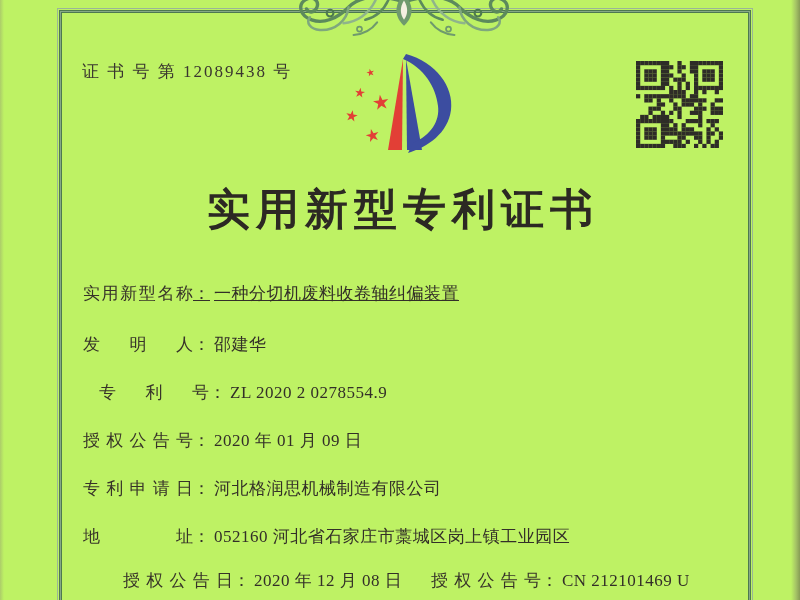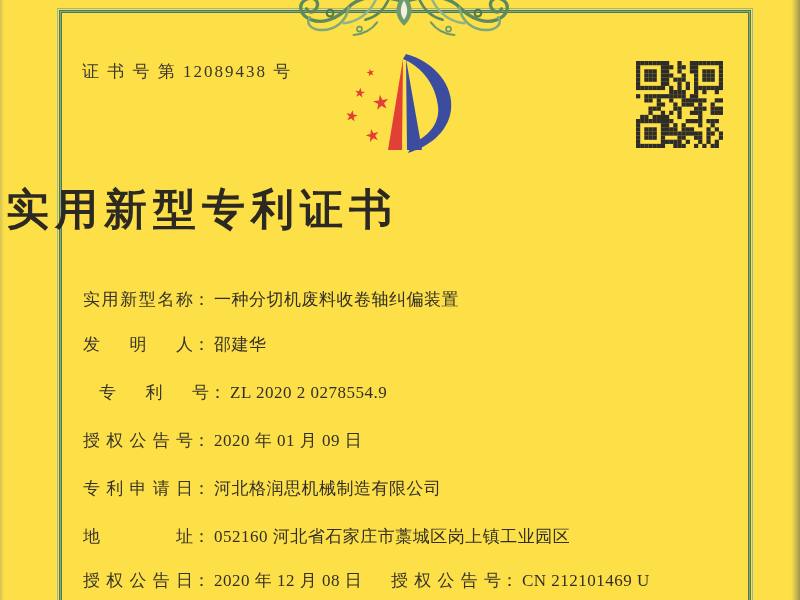--- a/index.html
+++ b/index.html
@@ -3,21 +3,21 @@
 <meta charset="utf-8">
 <style>
   * { margin:0; padding:0; box-sizing:border-box; }
   html,body { width:800px; height:600px; }
   body{
     font-family:"Liberation Serif","DejaVu Serif",serif;
     background:#e8e4d6;
   }
   .page{
     position:relative; width:800px; height:600px; overflow:hidden;
-    background:#fde047; color:#34302a;
+    background:#bef264; color:#34302a;
   }
   
   .edge-left{ position:absolute; left:0; top:0; bottom:0; width:4px;
     background:linear-gradient(to right, rgba(140,135,115,.35), rgba(140,135,115,0)); }
   .edge-right{ position:absolute; right:0; top:0; bottom:0; width:9px;
     background:linear-gradient(to right, rgba(0,0,0,0), rgba(125,120,105,.38) 55%, rgba(88,84,72,.55)); }
 
   
   .frame{ position:absolute; left:57px; right:47px; top:8px; bottom:-18px;
     border:1px solid #9ab697; }
@@ -34,29 +34,29 @@
   .logo svg{ position:absolute; inset:0; }
   .star{ position:absolute; color:#e23f36; line-height:1; }
   .star:nth-of-type(1){ left:28px; top:18px; font-size:10px; transform:rotate(-12deg); }
   .star:nth-of-type(2){ left:16px; top:36px; font-size:13px; transform:rotate(8deg); }
   .star:nth-of-type(3){ left:34px; top:42px; font-size:20px; transform:rotate(-8deg); }
   .star:nth-of-type(4){ left:7px;  top:59px; font-size:15px; transform:rotate(10deg); }
   .star:nth-of-type(5){ left:27px; top:77px; font-size:17px; transform:rotate(-14deg); }
 
   .qr{ position:absolute; left:636px; top:61px; width:87px; height:87px; }
 
-  .title{ position:absolute; left:0; right:0; top:181px; text-align:left;
+  .title{ position:absolute; left:0; right:0; top:181px; text-align:center;
     font-size:43px; font-weight:700; letter-spacing:6px; text-indent:6px;
     color:#2c2923; }
 
   .fields{ position:absolute; left:83px; top:0; right:40px; font-size:17px; }
   .frow{ position:absolute; left:0; white-space:nowrap; }
-  .frow.r1{ top:288px; } .frow.r2{ top:333px; } .frow.r3{ top:381px;margin-left:16px; }
+  .frow.r1{ top:282px;text-decoration:underline; } .frow.r2{ top:333px; } .frow.r3{ top:381px;margin-left:16px; }
   .frow.r4{ top:429px; } .frow.r5{ top:477px; } .frow.r6{ top:525px; }
-  .frow.r7{ top:569px; }
+  .frow.r7{ top:569px;margin-left:40px; }
   .fgroup{ display:inline-block; white-space:nowrap; }
   .fgroup.second{ position:absolute; left:308px; top:0; }
   .flabel{ display:inline-block; width:110px; text-align:justify;
     text-align-last:justify; text-justify:inter-ideograph; color:#373329;
     vertical-align:bottom; }
   .colon{ margin-right:4px; }
   .fvalue{ letter-spacing:.5px; color:#332f28; }
 </style>
 </head>
 <body>

